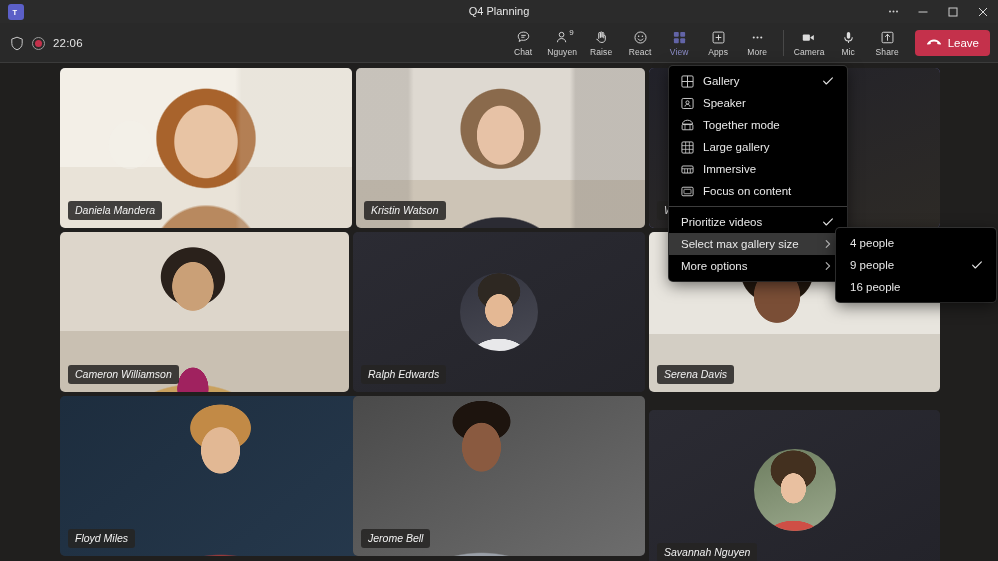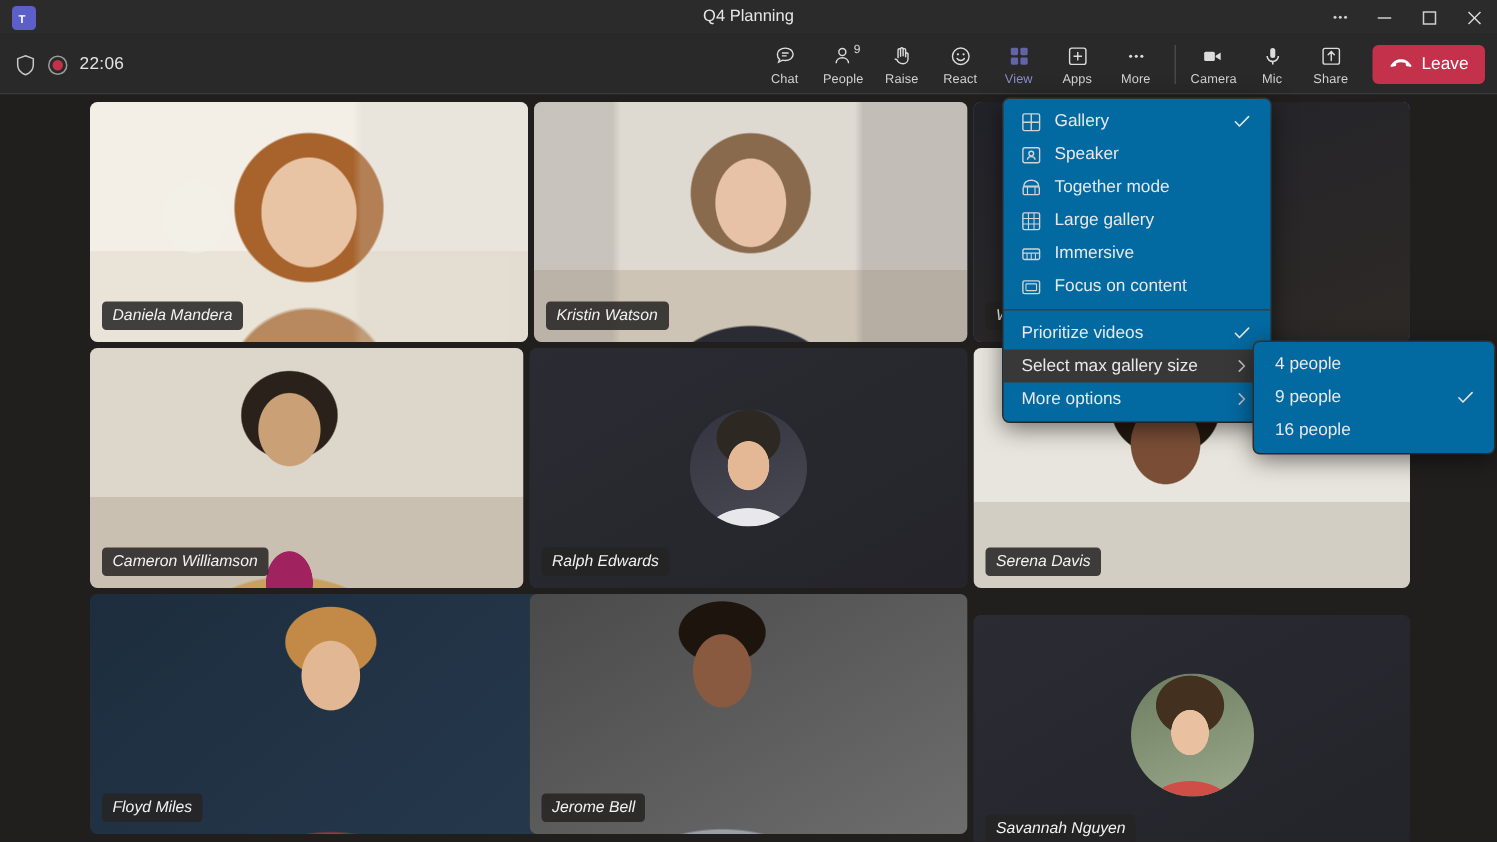--- a/index.html
+++ b/index.html
@@ -130,21 +130,21 @@
   .avatar {
     position: absolute; left: 50%; top: 50%;
     transform: translate(-50%,-50%);
     border-radius: 50%;
     overflow: hidden;
   }
 
   
   .menu {
     position: absolute;
-    background: #0369a1;
+    background: #000000;
     border-radius: 4px;
     box-shadow: 0 4px 16px rgba(0,0,0,.55), 0 0 0 1px #3a3a3a;
     padding: 4px 0;
     z-index: 50;
   }
   .mi {
     height: 22px;
     display: flex; align-items: center;
     padding: 0 12px 0 12px;
     color: #e8e8e8; font-size: 11.5px;
@@ -225,21 +225,21 @@
       </div>
 
       <div class="tb-item">
         <div class="ti">
           <svg width="15" height="15" viewBox="0 0 16 16">
               <circle cx="7" cy="5" r="2.5" fill="none" stroke="#dcdcdc" stroke-width="1"></circle>
               <path d="M2.6 13c0-2.4 2-3.9 4.4-3.9s4.4 1.5 4.4 3.9" fill="none" stroke="#dcdcdc" stroke-width="1"></path>
             </svg>
           <span class="people-badge">9</span>
         </div>
-        <div class="tl">People</div>
+        <div class="tl">Nguyen</div>
       </div>
 
       <div class="tb-item">
         <div class="ti">
           <svg width="15" height="15" viewBox="0 0 16 16">
               <path d="M5 9V3.6a.9.9 0 0 1 1.8 0V8m0-.6V2.9a.9.9 0 0 1 1.8 0V7.6m0-.3V3.5a.9.9 0 0 1 1.8 0V8.4m0-2.1a.9.9 0 0 1 1.7 0v3.4c0 2.1-1.5 3.6-3.6 3.6-2.3 0-3.6-1.2-4.3-2.8L3 10" fill="none" stroke="#dcdcdc" stroke-width="1" stroke-linecap="round" stroke-linejoin="round"></path>
             </svg>
         </div>
         <div class="tl">Raise</div>
       </div>

